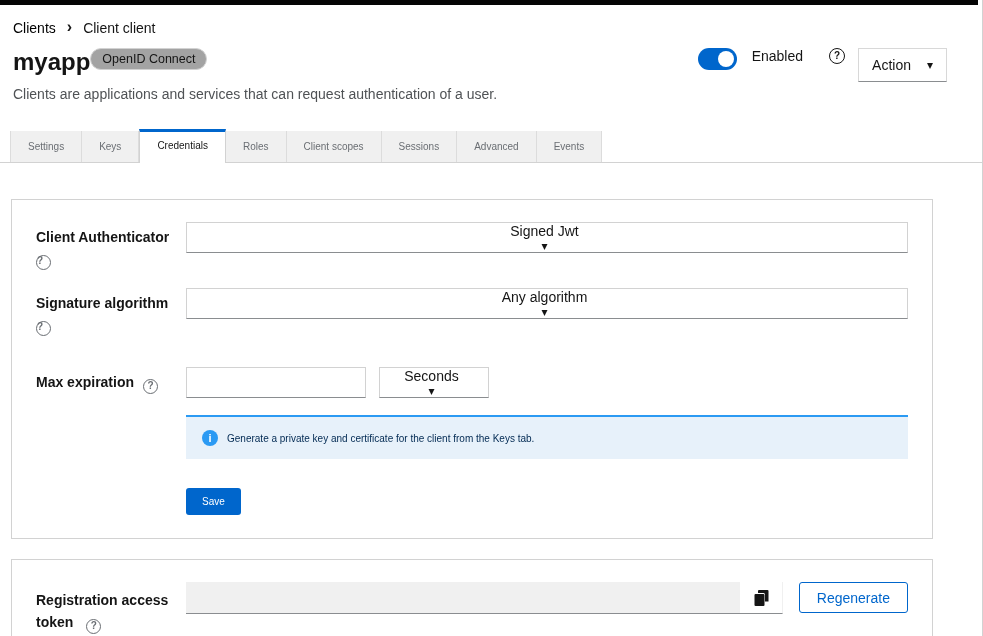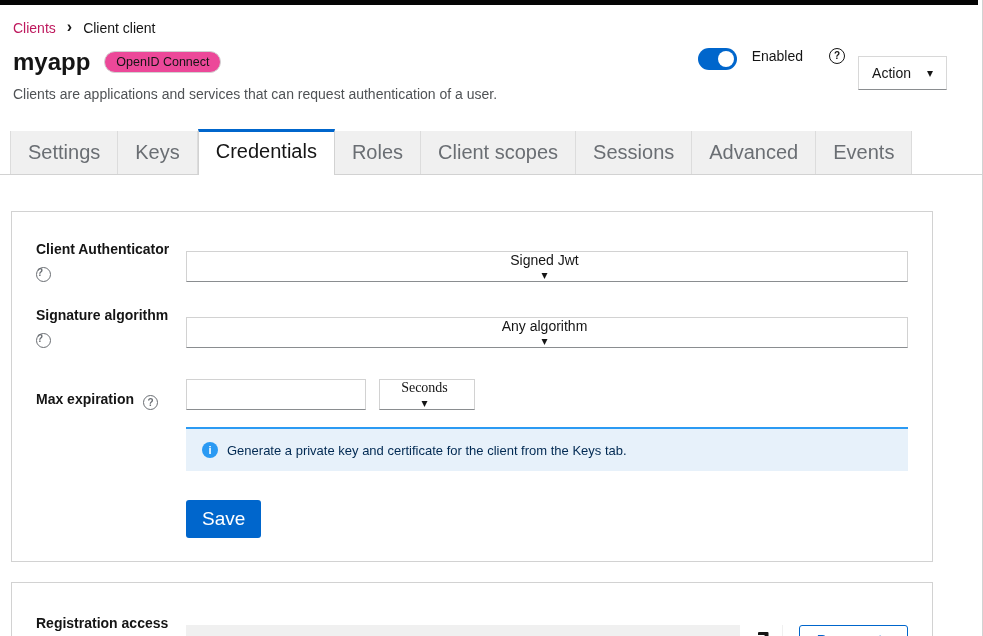--- a/index.html
+++ b/index.html
@@ -7,82 +7,82 @@
   body {
     width:983px; height:636px; overflow:hidden; position:relative;
     background:#ffffff; color:#151515;
     font-family:"Liberation Sans", sans-serif; font-size:14px;
   }
   .top-bar { height:5px; width:978px; background:#050505; }
   .edge-right { position:absolute; top:0; right:0; width:1px; height:636px; background:#d2d2d2; }
 
   
   .breadcrumb { margin:15px 0 0 13px; display:flex; align-items:center; gap:11px; font-size:14px; }
-  .breadcrumb-link { color:#be185d; cursor:pointer; text-decoration:none; }
+  .breadcrumb-link { color:#000000; cursor:pointer; text-decoration:none; }
   .breadcrumb-sep { color:#151515; font-size:16px; font-weight:700; line-height:1; margin-top:-2px; }
   .breadcrumb-current { color:#151515; }
 
   
   .header-row { display:flex; justify-content:space-between; align-items:flex-start; margin:12px 36px 0 13px; }
-  .title-line { display:flex; align-items:center; gap:14px; }
+  .title-line { display:flex; align-items:flex-start; }
   .page-title { font-size:24px; font-weight:700; margin:0; }
-  .badge { border:1px solid #d2d2d2; background:#ec4899; border-radius:12px; padding:3px 11px; font-size:12.5px; color:#151515; white-space:nowrap; }
+  .badge { border:1px solid #d2d2d2; background:#a3a3a3; border-radius:12px; padding:3px 11px; font-size:12.5px; color:#151515; white-space:nowrap; }
   .subtitle { margin-top:10px; font-size:14px; color:#4f5255; }
 
   .controls { display:flex; }
   .toggle { width:39px; height:22px; border-radius:11px; background:#0066cc; position:relative; cursor:pointer; flex-shrink:0; }
   .toggle-knob { position:absolute; top:3px; right:3px; width:16px; height:16px; border-radius:50%; background:#fff; }
   .enabled-label { margin-left:15px; color:#151515; }
   .help-icon { display:inline-flex; align-items:center; justify-content:center;
     width:15px; height:15px; border-radius:50%; border:1px solid #6a6e73; color:#6a6e73;
     font-size:10px; font-weight:700; cursor:pointer; flex-shrink:0; line-height:1; }
   .help-icon.dark { width:16px; height:16px; border:1.6px solid #151515; color:#151515; margin-left:26px; }
-  .action-btn { margin-left:13px; margin-top:8px; display:flex; align-items:center; gap:16px;
+  .action-btn { margin-left:13px; display:flex; align-items:center; gap:16px;
     background:#fff; border:1px solid #d8d8d8; border-bottom:1px solid #8a8d90;
     padding:8px 13px; font-size:14px; color:#151515; cursor:pointer; }
   .caret { color:#151515; font-size:12px; line-height:1; }
 
   
   .tabs-outer { margin-top:27px; border-bottom:1px solid #d2d2d2; display:flex; align-items:flex-end; padding-left:10px; }
-  .tab { background:#f0f0f0; color:#6a6e73; font-size:20px; padding:10px 17px; border-right:1px solid #dcdcdc; cursor:pointer; white-space:nowrap; }
+  .tab { background:#f0f0f0; color:#6a6e73; font-size:10px; padding:10px 17px; border-right:1px solid #dcdcdc; cursor:pointer; white-space:nowrap; }
   .tab:first-child { border-left:1px solid #dcdcdc; }
   .tab.active { background:#fff; color:#151515; border-top:3px solid #0066cc;
     border-left:1px solid #d2d2d2; border-right:1px solid #d2d2d2;
     padding:8px 17px 12px; margin-bottom:-1px; }
 
   
   .card { width:922px; margin-left:11px; background:#fff; border:1px solid #d2d2d2; padding:22px 24px 23px; }
   .card1 { margin-top:36px; }
   .card2 { margin-top:20px; }
 
-  .form-row { display:flex;align-items:flex-end; }
+  .form-row { display:flex; }
   .mb18 { margin-bottom:18px; }
   .mb31 { margin-bottom:31px; }
   .label-col { width:150px; flex-shrink:0; }
   .form-label { font-weight:700; font-size:14px; padding-top:7px; display:inline-block; }
   .help-below { display:block; margin-top:10px; }
   .inline-help { margin-left:9px; vertical-align:-2px; }
   .ctrl-col { flex:1; min-width:0; }
 
   .select { height:31px; border:1px solid #d2d2d2; border-bottom-color:#8a8d90; background:#fff;
     display:flex; align-items:center; justify-content:space-between; padding:0 13px 0 8px;
     font-size:14px; color:#151515; cursor:pointer;flex-direction:column; }
   .text-input { width:180px; height:31px; border:1px solid #d2d2d2; border-bottom-color:#8a8d90;
     padding:0 8px; font-size:14px; color:#151515; background:#fff; }
   .inline-controls { display:flex; }
-  .unit-select { width:96px; margin-left:13px;font-family:Liberation Serif, serif; }
+  .unit-select { width:110px; margin-left:13px; }
 
   .alert { margin-top:17px; border-top:2px solid #2b9af3; background:#e7f1fa;
     padding:13px 16px; display:flex; align-items:center; gap:9px; }
   .alert-icon { width:16px; height:16px; border-radius:50%; background:#2b9af3; color:#fff;
     font-size:11px; font-weight:700; display:flex; align-items:center; justify-content:center; flex-shrink:0; }
-  .alert-text { font-size:13px; color:#002952; font-weight:500; }
+  .alert-text { font-size:10px; color:#002952; font-weight:500; }
 
   .save-btn { margin-top:29px; background:#0066cc; color:#fff; border:none; border-radius:3px;
-    padding:8px 16px; font-size:19px; cursor:pointer; }
+    padding:8px 16px; font-size:10px; cursor:pointer; }
 
   .reg-label-wrap { width:150px; flex-shrink:0; padding-top:7px; }
   .reg-label { font-weight:700; font-size:14px; line-height:22px; display:inline; }
   .input-group { display:flex; align-items:stretch; }
   .disabled-input { width:563px; height:32px; background:#f0f0f0; border:none; border-bottom:1px solid #8a8d90; }
   .copy-btn { width:43px; height:32px; background:#fff; border:none; border-bottom:1px solid #8a8d90;
     border-right:1px solid #f0f0f0; display:flex; align-items:center; justify-content:center; cursor:pointer; }
   .regen-btn { margin-left:16px; height:31px; background:#fff; border:1px solid #0066cc; color:#0066cc;
     border-radius:3px; padding:0 17px; font-size:14px; cursor:pointer; align-self:flex-start; }
 </style>

